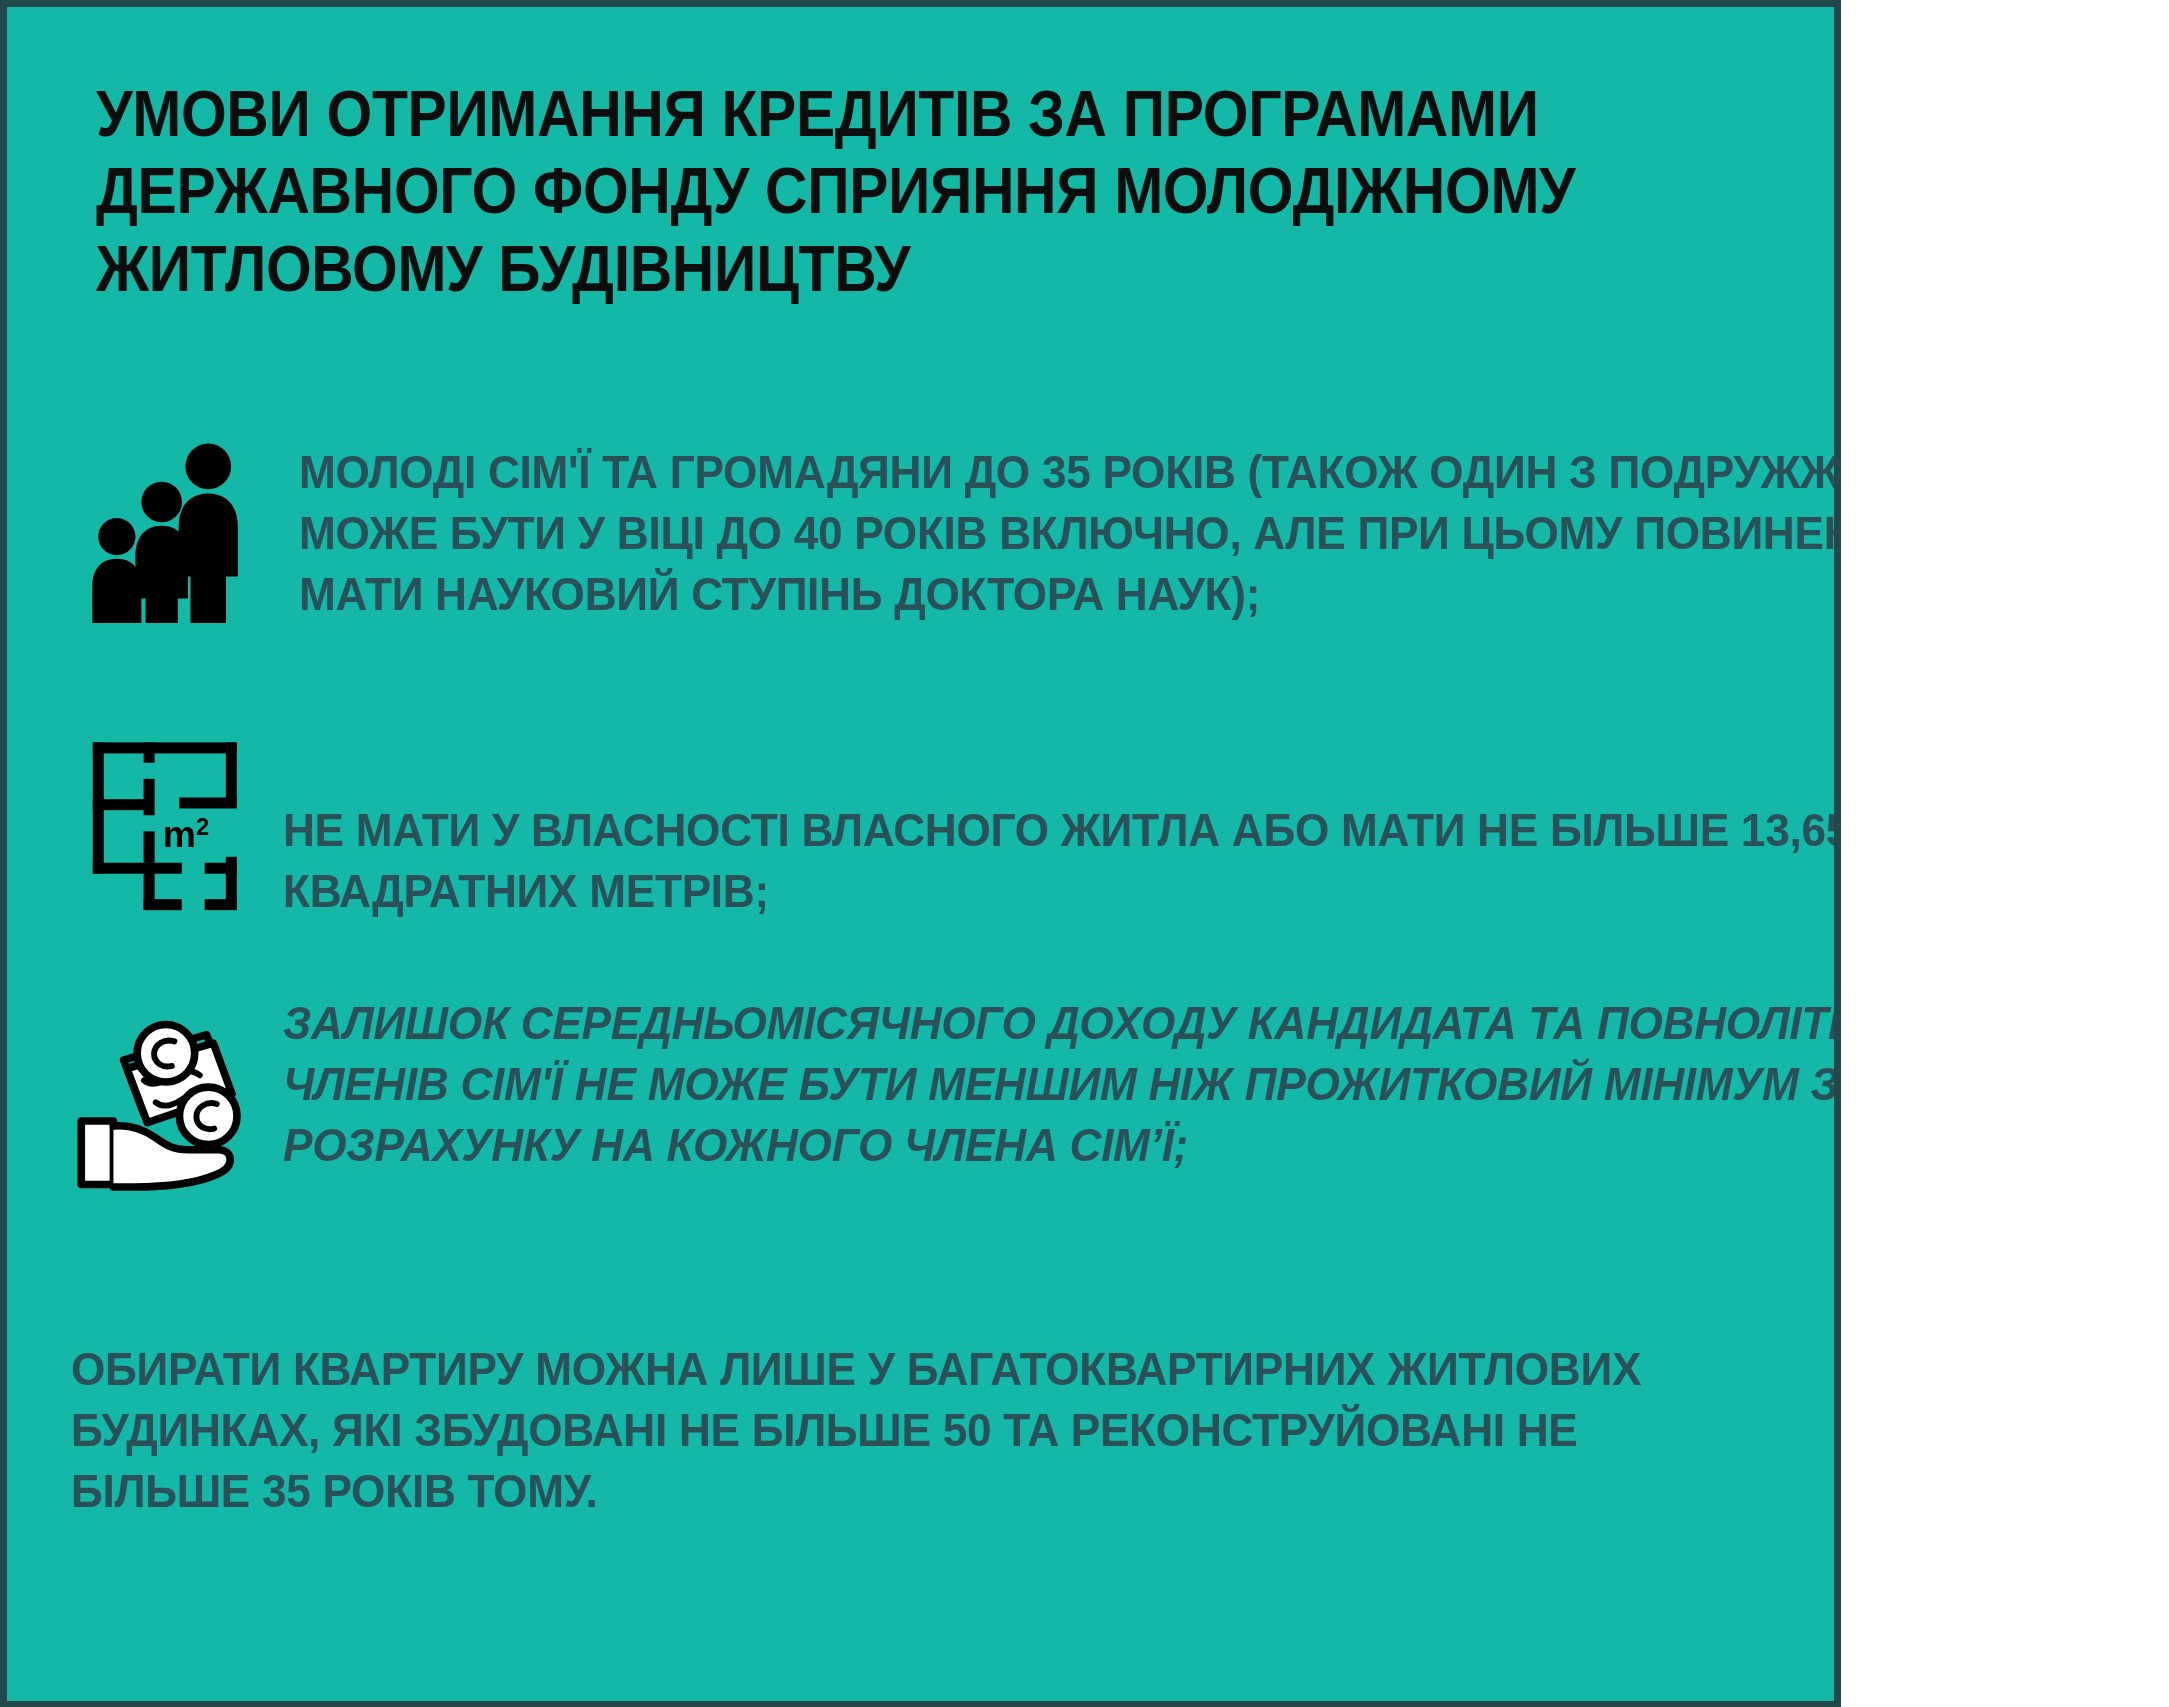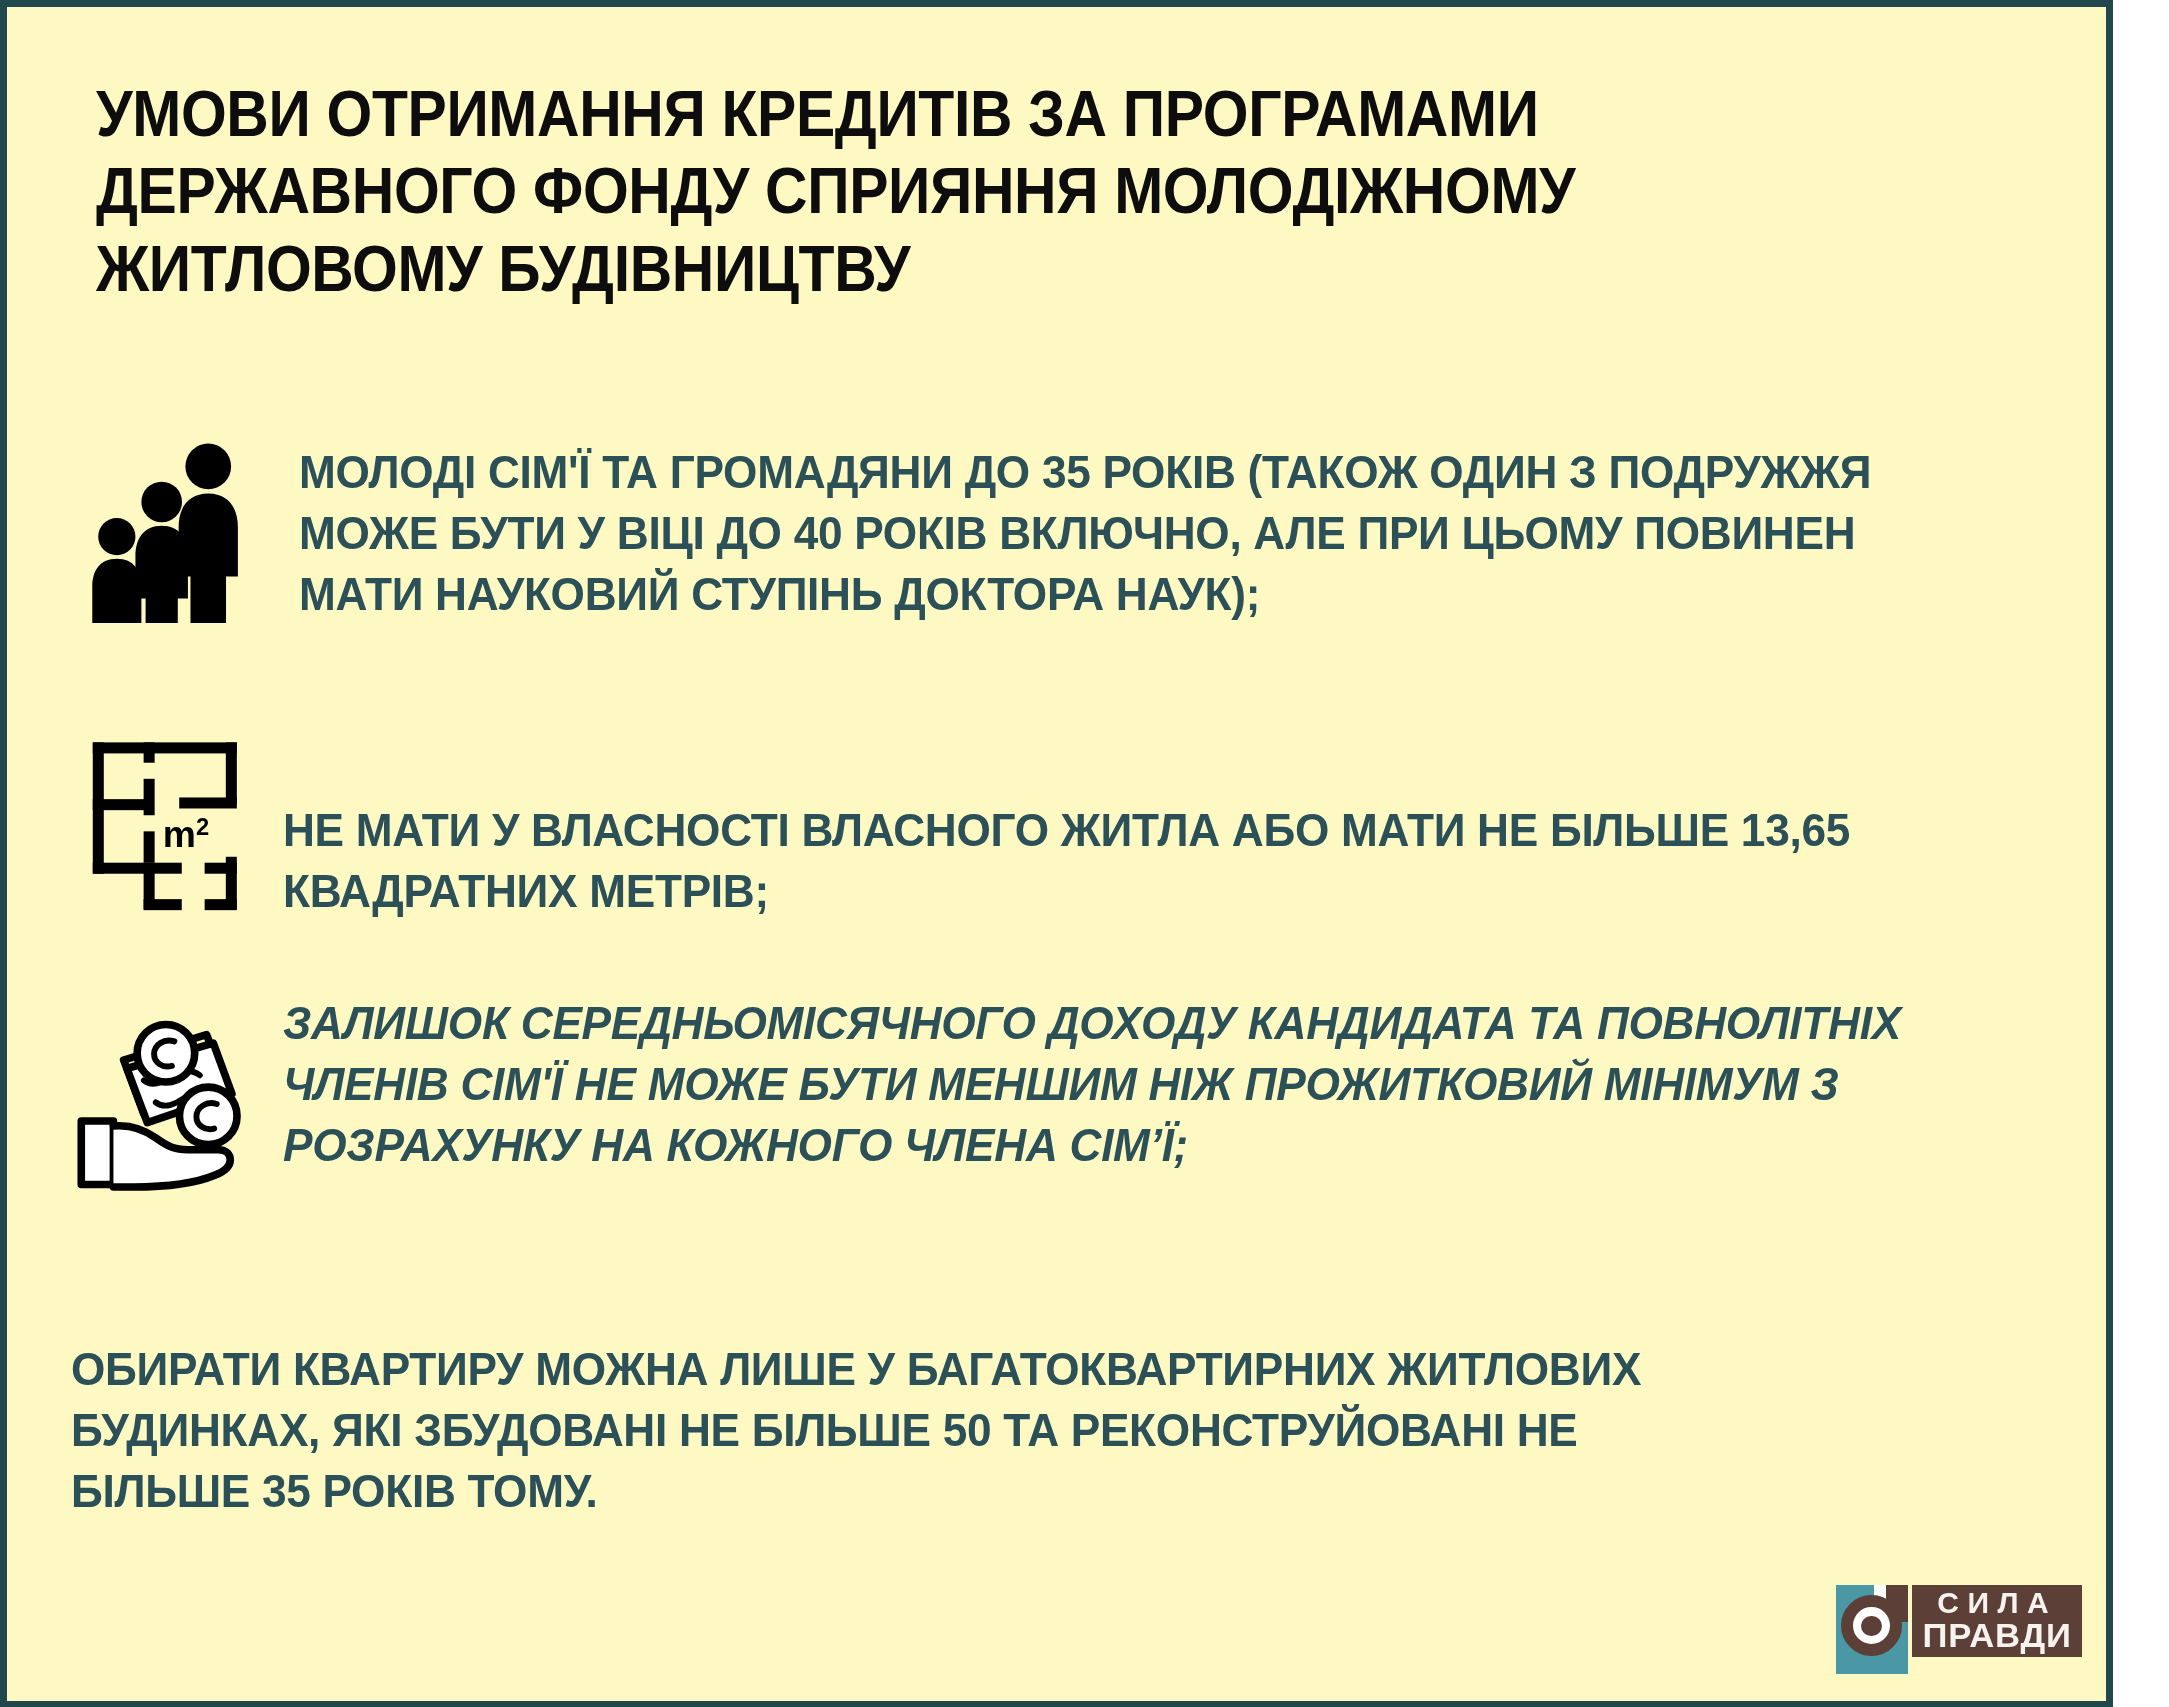--- a/index.html
+++ b/index.html
@@ -4,23 +4,23 @@
 <style>
   * { margin:0; padding:0; box-sizing:border-box; }
   html,body { width:2170px; height:1708px; }
   body {
     background:#ffffff;
     font-family:"Liberation Sans", sans-serif;
     overflow:hidden;
   }
   #infographic {
     position:relative;
-    width:2113px;
+    width:1841px;
     height:1708px;
-    background:#fef9c3;
+    background:#14b8a6;
     border:7.6px solid #22474d;
     overflow:hidden;
   }
 
   
   #title {
     position:absolute;
     left:89px;
     top:69px;
     width:1915px;

